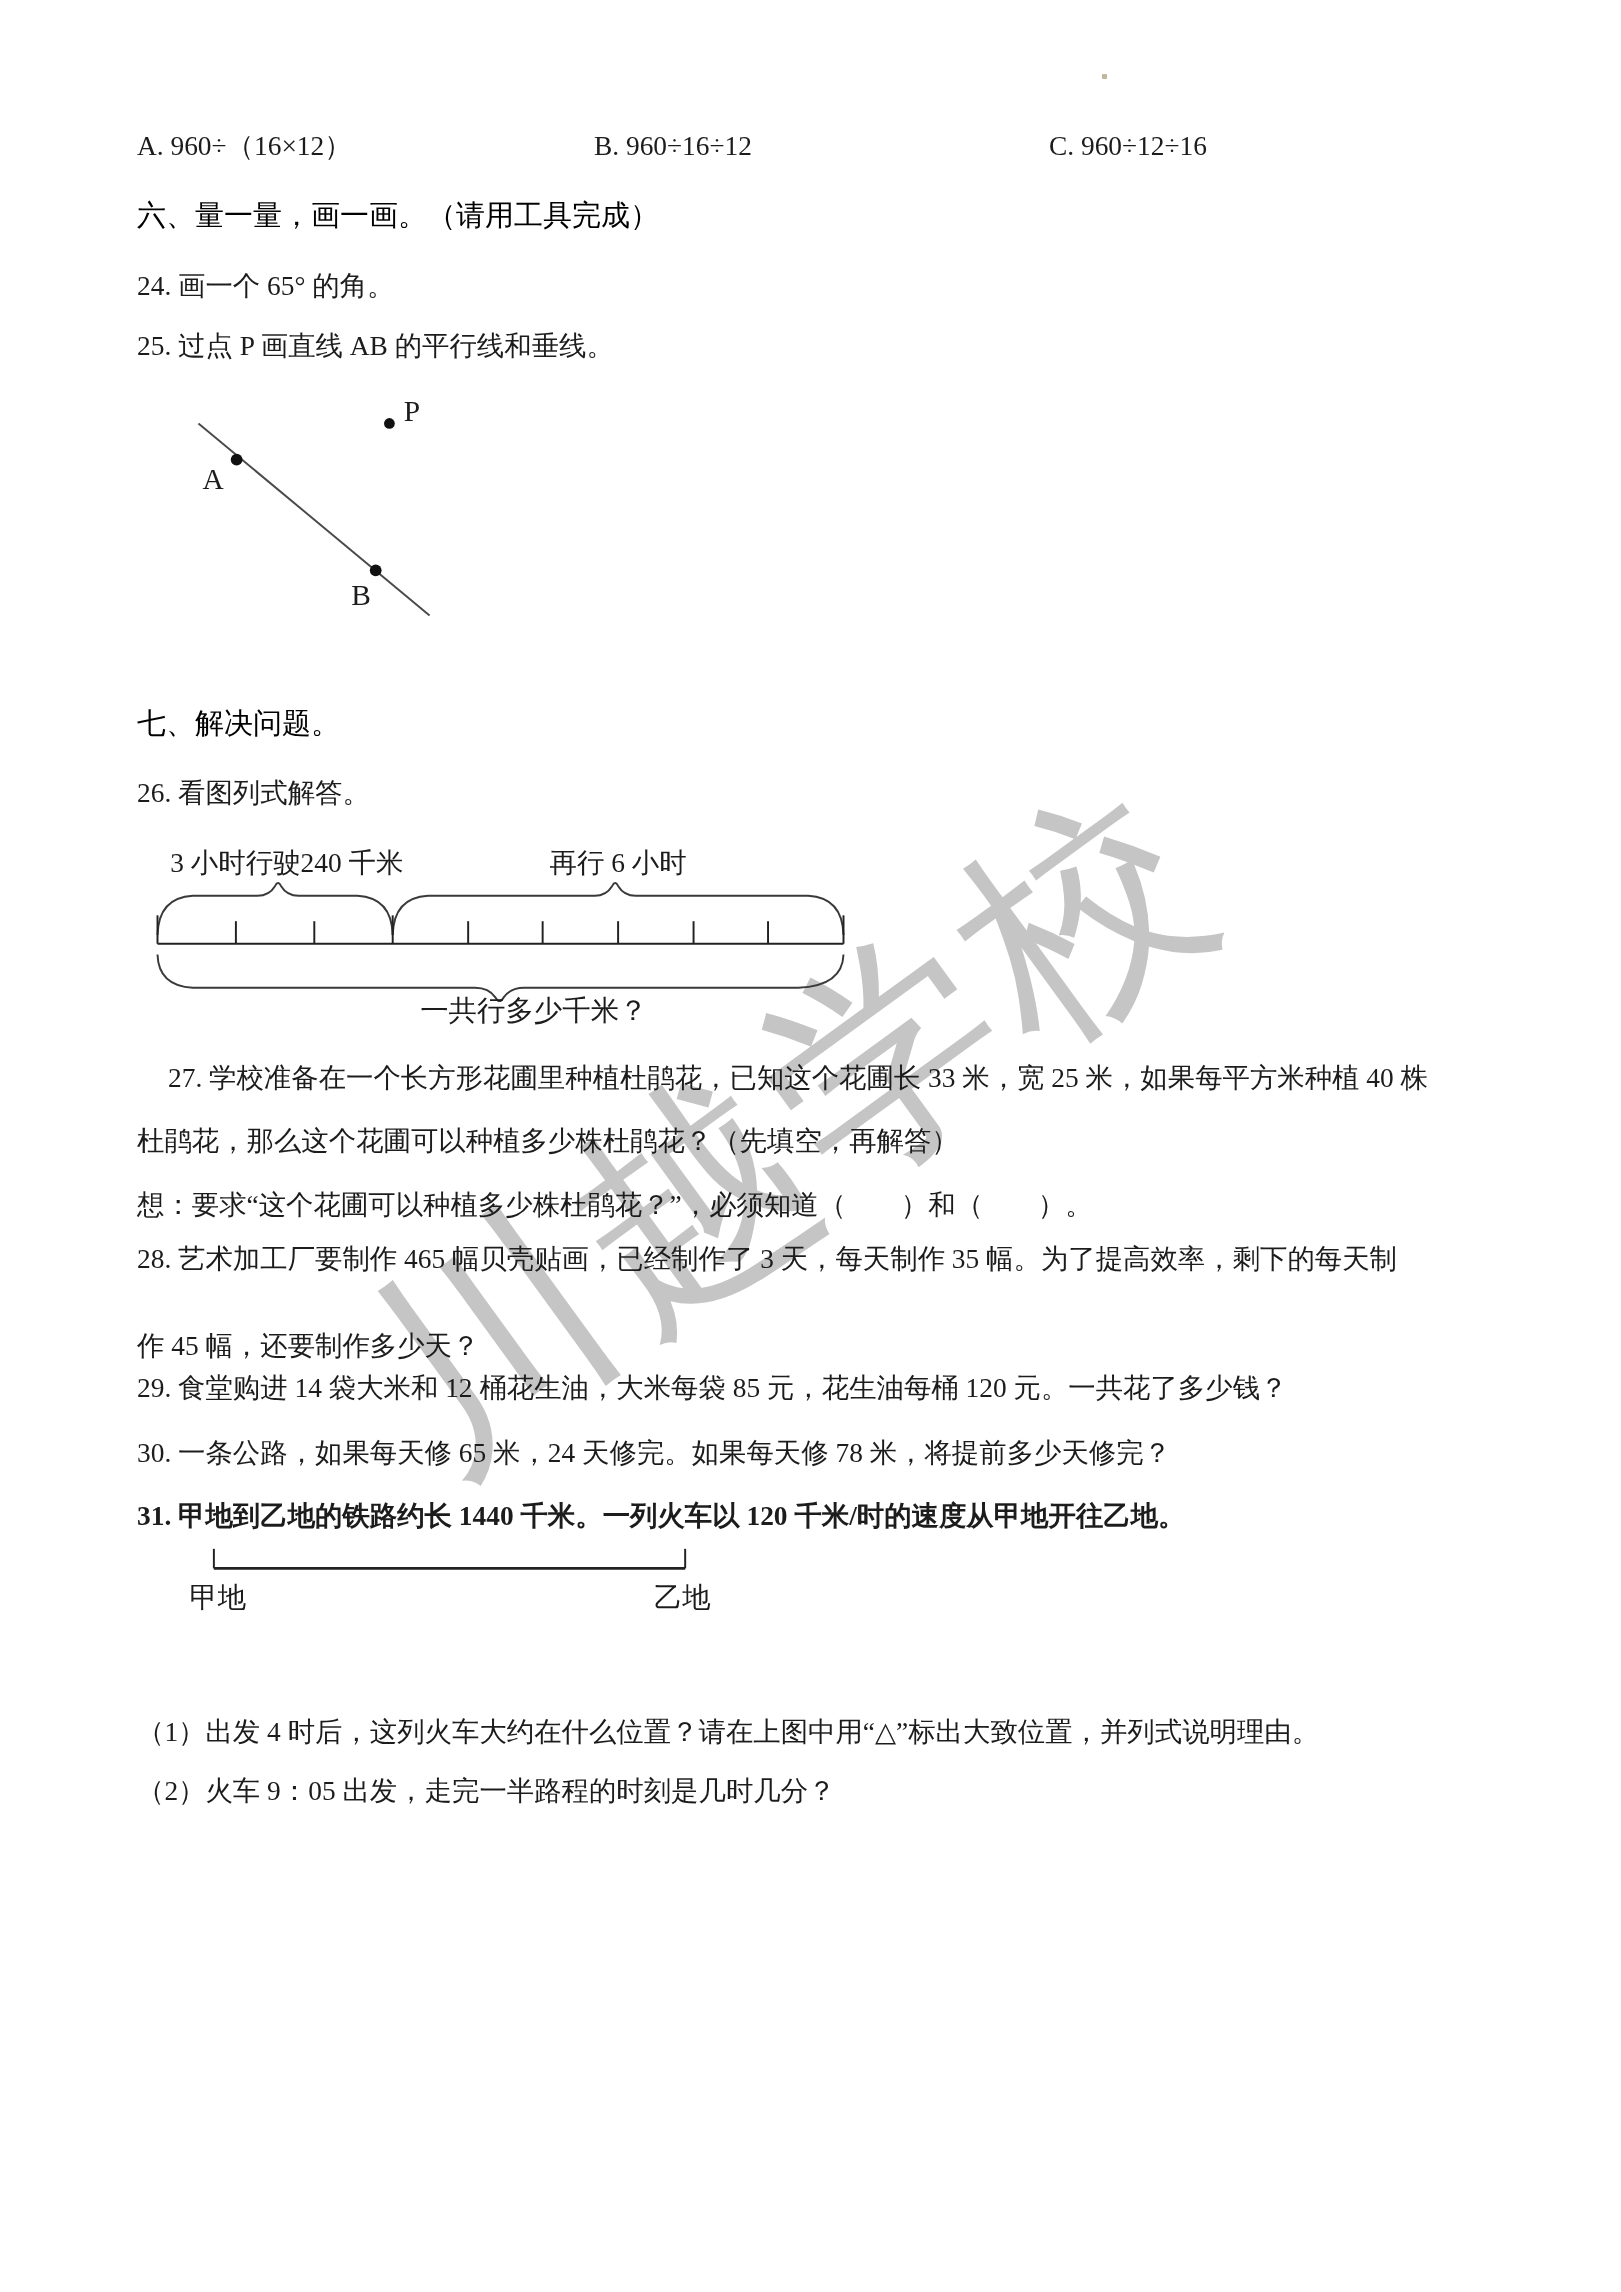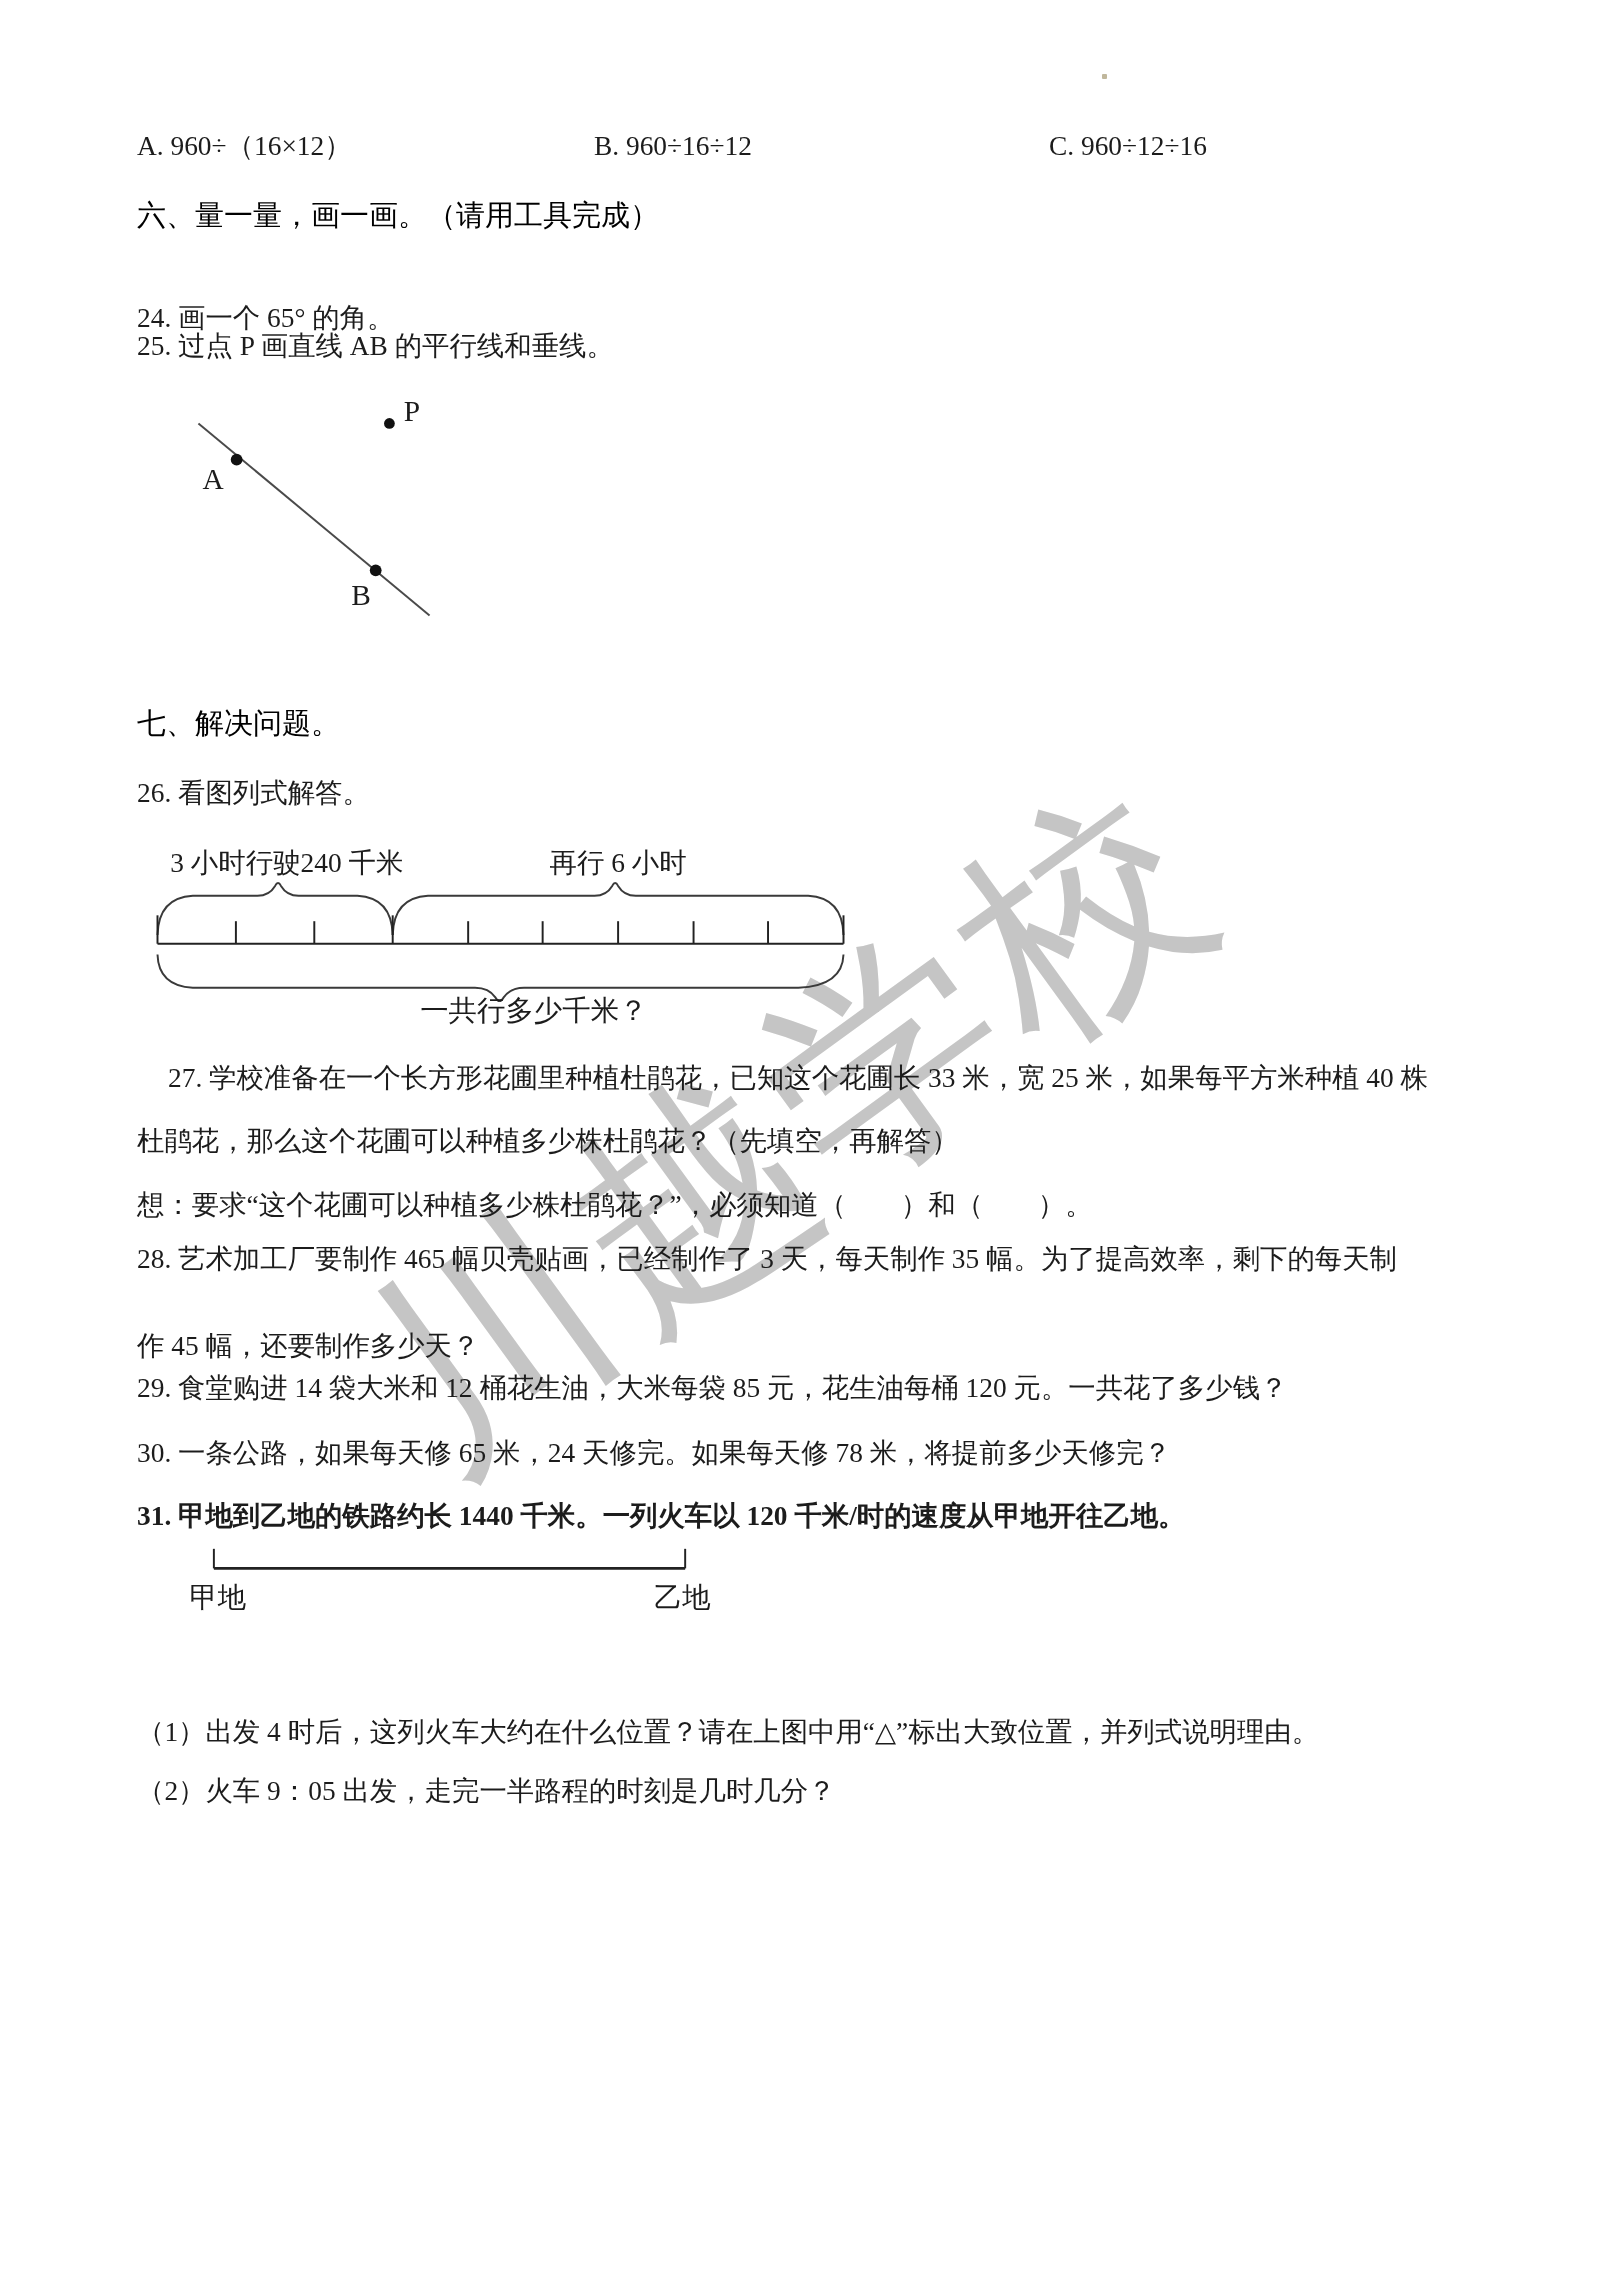--- a/index.html
+++ b/index.html
@@ -56,21 +56,21 @@
 
   <div class="speck"></div>
 
   <div class="row" style="top:127px;left:0;width:1621px;">
     <span class="opt" style="left:137px;">A. 960÷（16×12）</span>
     <span class="opt" style="left:594px;">B. 960÷16÷12</span>
     <span class="opt" style="left:1049px;">C. 960÷12÷16</span>
   </div>
 
   <div class="row heading" style="top:196px;">六、量一量，画一画。（请用工具完成）</div>
-  <div class="row" style="top:267px;margin-top:32px;">24. 画一个 65° 的角。</div>
+  <div class="row" style="top:267px;">24. 画一个 65° 的角。</div>
   <div class="row" style="top:327px;">25. 过点 P 画直线 AB 的平行线和垂线。</div>
 
   <svg style="left:172px;top:387px;" width="284" height="260" viewBox="0 0 290 265">
     <line x1="27" y1="37" x2="263" y2="233" stroke="#4a4a4a" stroke-width="2"></line>
     <circle cx="66" cy="74" r="6" fill="#111"></circle>
     <circle cx="208" cy="187" r="6" fill="#111"></circle>
     <circle cx="222" cy="37" r="5.5" fill="#111"></circle>
     <text x="42" y="104" font-size="30" text-anchor="middle">A</text>
     <text x="193" y="222" font-size="30" text-anchor="middle">B</text>
     <text x="245" y="34" font-size="30" text-anchor="middle">P</text>

